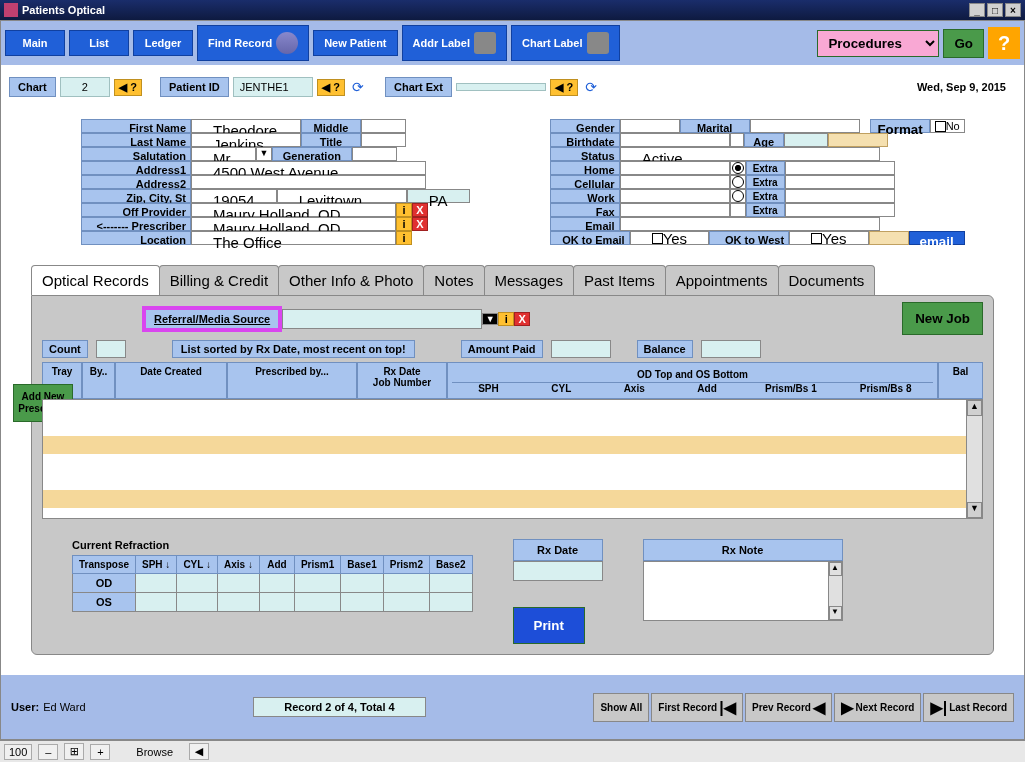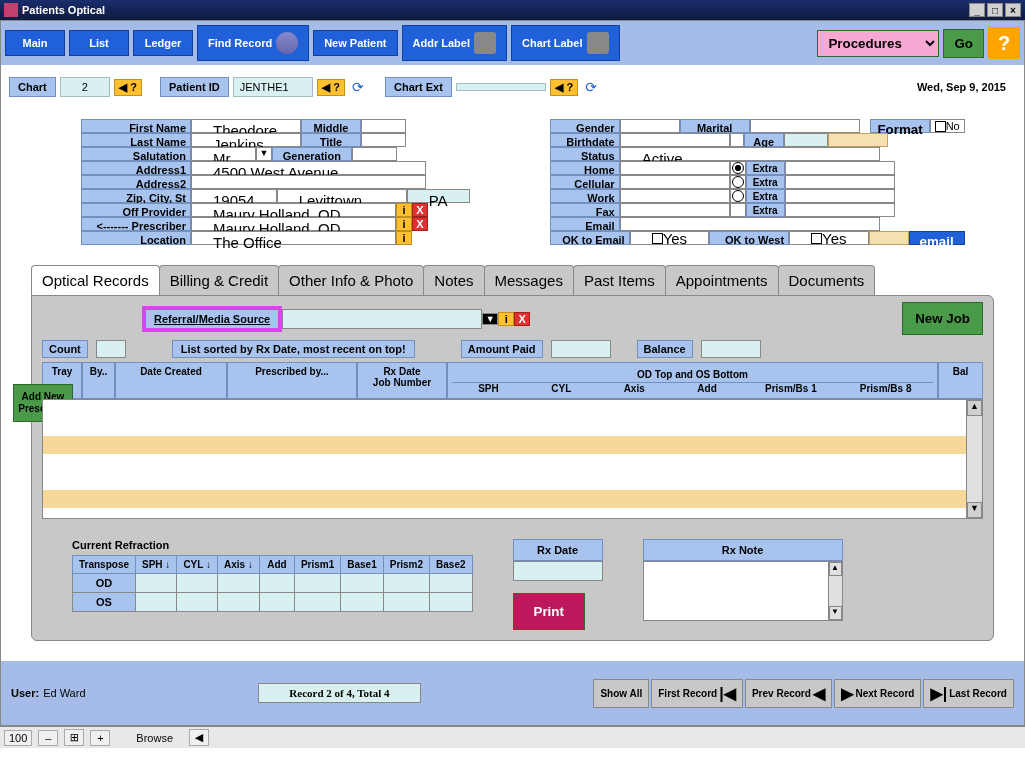--- a/index.html
+++ b/index.html
@@ -88,30 +88,30 @@
 .refraction-block { margin-left: 30px; }
 .refraction-title { font-weight: bold; margin-bottom: 4px; }
 .ref-table { border-collapse: collapse; }
 .ref-table th { background: #a8c4ee; border: 1px solid #7090c0; padding: 3px 6px; font-size: 10px; }
 .ref-table td { background: #d8f0f0; border: 1px solid #888; padding: 3px 6px; min-width: 35px; height: 16px; }
 .ref-table td.lbl { background: #a8c4ee; font-weight: bold; text-align: center; }
 
 .rx-date-block { }
 .rx-date-label { background: #a8c4ee; border: 1px solid #7090c0; padding: 4px 20px; font-weight: bold; text-align: center; }
 .rx-date-value { background: #d8f0f0; border: 1px solid #888; height: 20px; min-width: 90px; }
-.print-btn { background: #be185d; border: 1px solid #2a6a2a; padding: 10px 20px; font-weight: bold; cursor: pointer; margin-top: 12px; color: #fff; }
+.print-btn { background: #1d4ed8; border: 1px solid #2a6a2a; padding: 10px 20px; font-weight: bold; cursor: pointer; margin-top: 26px; color: #fff; }
 
 .rx-note-block { }
 .rx-note-label { background: #a8c4ee; border: 1px solid #7090c0; padding: 4px 60px; font-weight: bold; text-align: center; }
 .rx-note-area { background: #fff; border: 1px solid #888; height: 60px; width: 200px; position: relative; }
 
 
 .bottom-bar { background: #a5bbe8; padding: 6px 10px; display: flex; align-items: center; margin-top: 20px; }
 .user-label { font-weight: bold; }
-.record-info { background: #d8f0f0; border: 1px solid #888; padding: 3px 30px; font-weight: bold; margin: 16px auto; font-family: Liberation Serif, serif; }
+.record-info { background: #d8f0f0; border: 1px solid #888; padding: 3px 30px; font-weight: bold; margin: 16px auto; }
 .nav-btn-group { display: flex; gap: 2px; }
 .nav-btn { background: #c8c8c8; border: 1px solid #888; padding: 4px 6px; font-size: 10px; font-weight: bold; cursor: pointer; display: flex; align-items: center; gap: 2px; text-align: center; }
 .nav-btn .arrow { font-size: 16px; }
 
 
 .status-bar { background: #e8e8e8; border-top: 1px solid #888; padding: 2px 4px; display: flex; align-items: center; gap: 6px; font-size: 11px; }
 .status-box { border: 1px solid #aaa; padding: 1px 4px; background: #f0f0f0; min-width: 20px; text-align: center; }
 </style>
 </head>
 <body>

